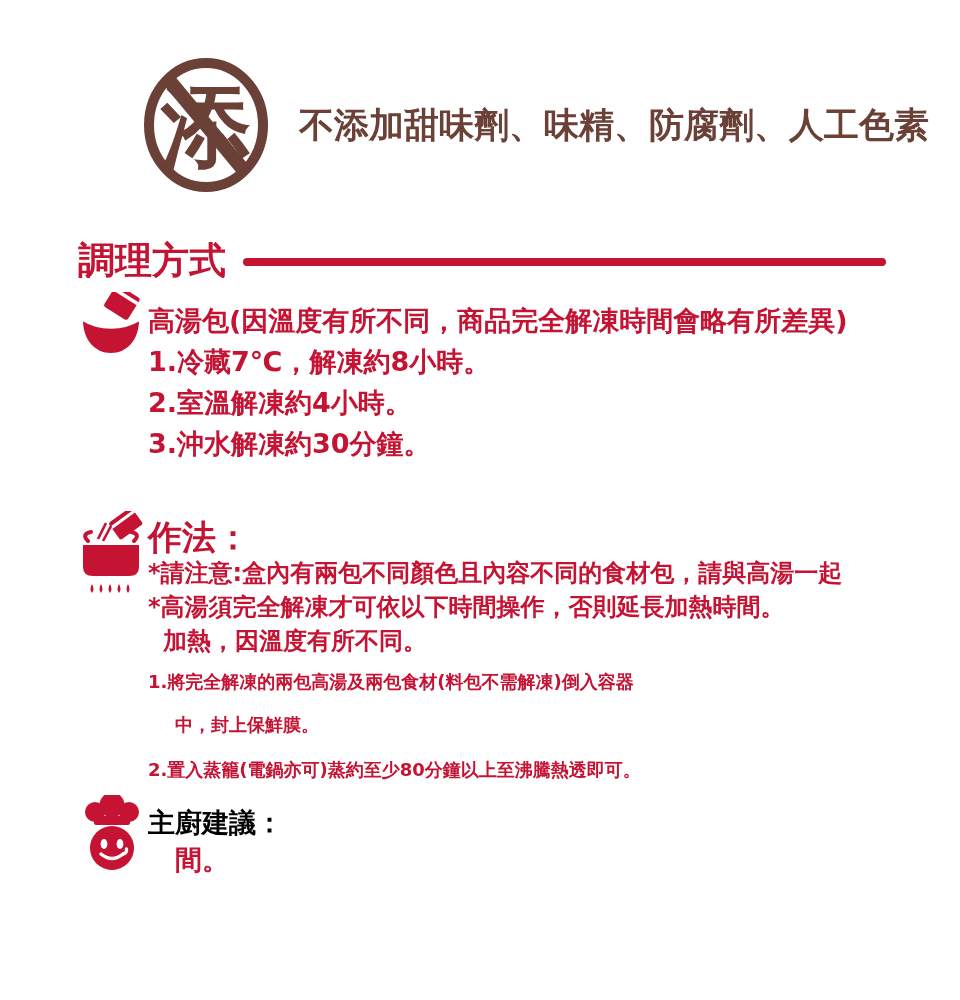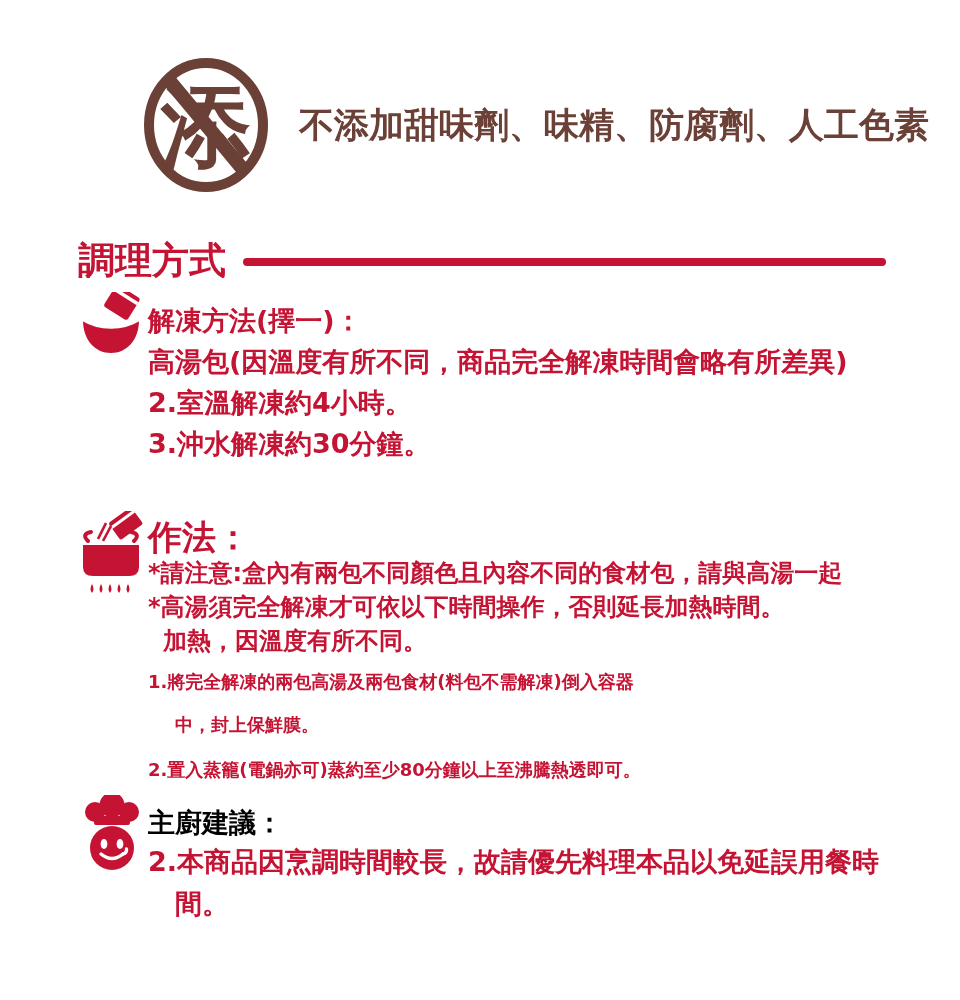--- a/index.html
+++ b/index.html
@@ -55,22 +55,22 @@
     <svg width="58" height="64" viewBox="0 0 58 64">
       <g transform="rotate(32 40 14)">
         <rect x="24" y="-2" width="28" height="26" rx="3" fill="#C41333"></rect>
         <rect x="24" y="2" width="28" height="3.5" fill="#ffffff"></rect>
       </g>
       <path d="M1,28 C1,48 13,61 29,61 C45,61 57,48 57,28 C49,33 39,35.5 29,35.5 C19,35.5 9,33 1,28 Z" fill="#C41333"></path>
       <path d="M1,28 C9,33 19,35.5 29,35.5 C39,35.5 49,33 57,28" stroke="#ffffff" stroke-width="2.6" fill="none"></path>
     </svg>
   </div>
   <div class="abs thaw-block block">
-    <div>解凍方法(擇一)：</div>
     <div>高湯包(因溫度有所不同，商品完全解凍時間會略有所差異)</div>
+    <div>1.冷藏7℃，解凍約8小時。</div>
     <div>2.室溫解凍約4小時。</div>
     <div>3.沖水解凍約30分鐘。</div>
   </div>
 
   <div class="abs pot-ic">
     <svg width="66" height="84" viewBox="0 0 66 84">
       <g transform="rotate(-36 48 13)">
         <rect x="34" y="2" width="28" height="21" rx="2.5" fill="#C41333"></rect>
         <rect x="34" y="6" width="28" height="3" fill="#ffffff"></rect>
       </g>
@@ -110,17 +110,16 @@
       </g>
       <circle cx="29" cy="53" r="22" fill="#C41333"></circle>
       <ellipse cx="21" cy="49" rx="3.4" ry="5" fill="#ffffff"></ellipse>
       <ellipse cx="37" cy="49" rx="3.4" ry="5" fill="#ffffff"></ellipse>
       <path d="M18,59 Q29,68 40,59" stroke="#ffffff" stroke-width="3.4" fill="none" stroke-linecap="round"></path>
       <path d="M40,59 q4,-1 3.5,-5" stroke="#ffffff" stroke-width="3.4" fill="none" stroke-linecap="round"></path>
     </svg>
   </div>
   <div class="abs chef-heading">主廚建議：</div>
   <div class="abs csteps block">
-    <div>2.本商品因烹調時間較長，故請優先料理本品以免延誤用餐時</div>
     <div class="ind">間。</div>
   </div>
 
 </div>
 
 </body></html>

